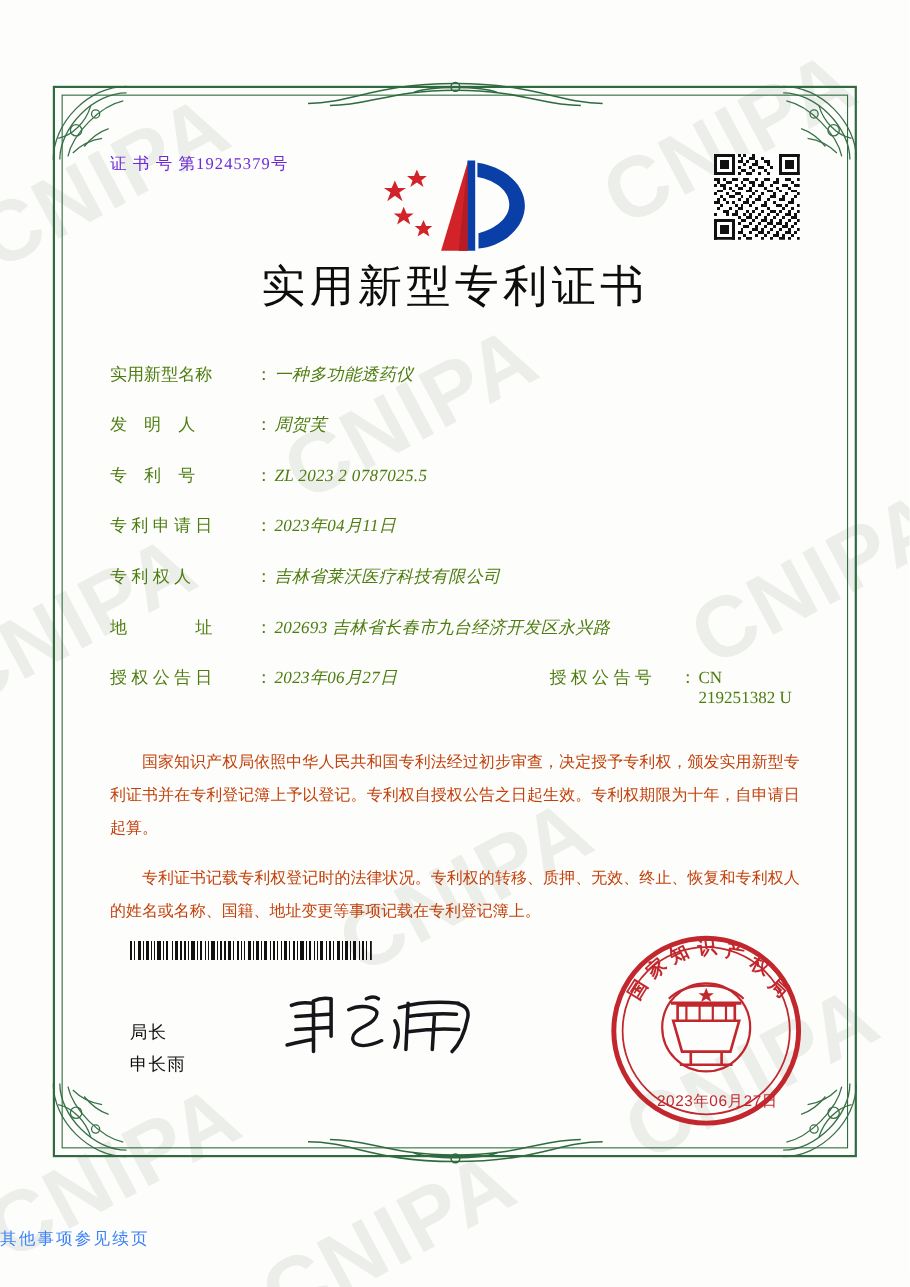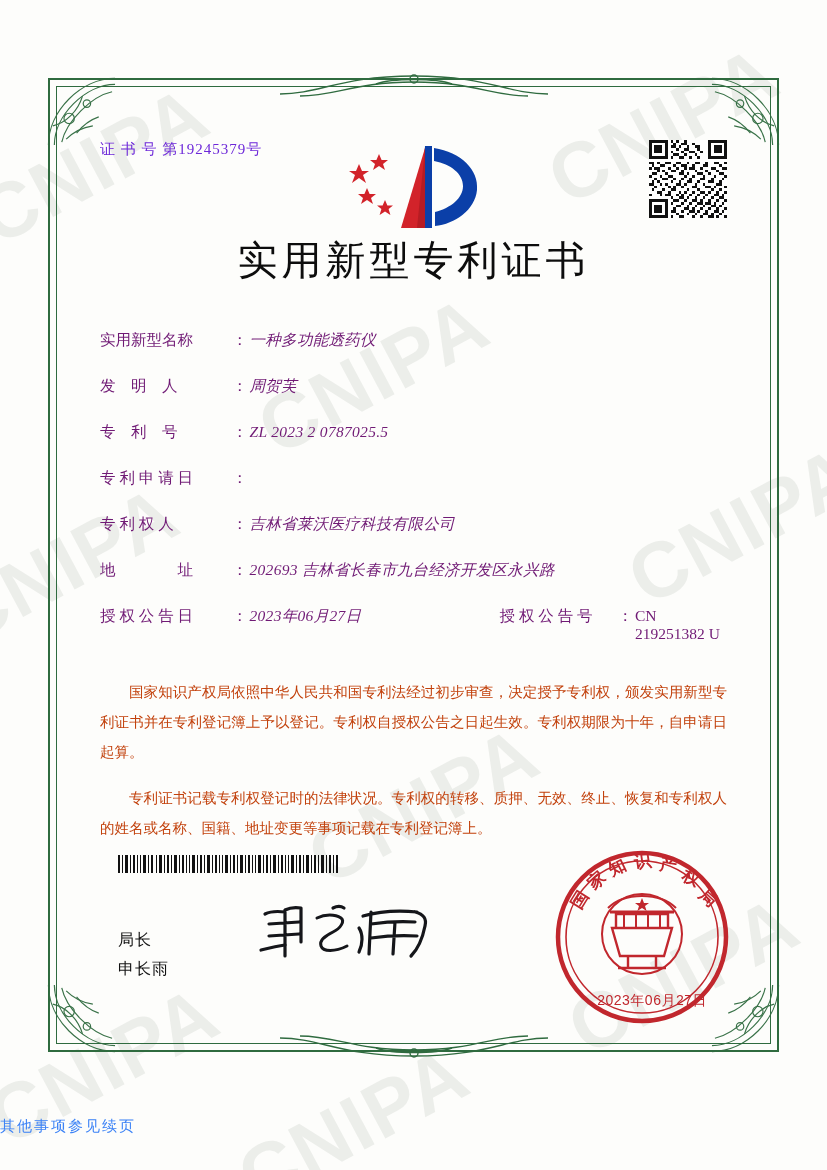--- a/index.html
+++ b/index.html
@@ -119,21 +119,21 @@
   }
 
   .fields {
     margin-top: 42px;
   }
   .field {
     display: flex;
     align-items: baseline;
     font-size: 15.5px;
     margin-bottom: 25px;
-    color: #701a75;
+    color: #4d7c0f;
   }
   .field .label {
     width: 132px;
     flex: 0 0 132px;
     display: flex;
     justify-content: space-between;
     letter-spacing: 0px;
   }
   .field .colon {
     margin: 0 2px 0 0;
@@ -557,20 +557,21 @@
 
       <div class="field">
         <span class="label">专　利　号</span>
         <span class="colon">：</span>
         <span class="value">ZL 2023 2 0787025.5</span>
       </div>
 
       <div class="field">
         <span class="label">专 利 申 请 日</span>
         <span class="colon">：</span>
+        <span class="value">2023年04月11日</span>
       </div>
 
       <div class="field">
         <span class="label">专 利 权 人</span>
         <span class="colon">：</span>
         <span class="value">吉林省莱沃医疗科技有限公司</span>
       </div>
 
       <div class="field">
         <span class="label">地　　　　址</span>

